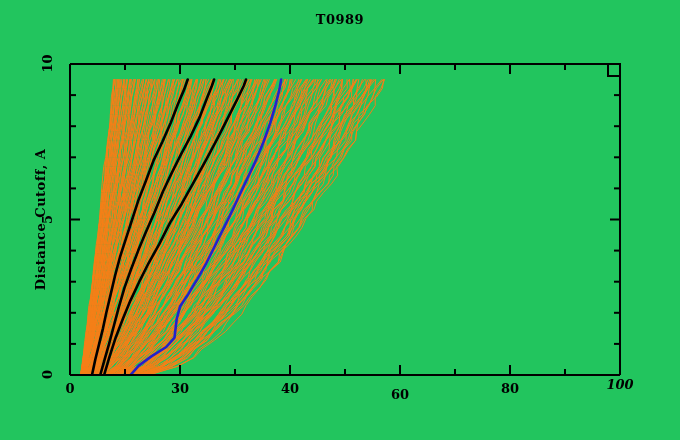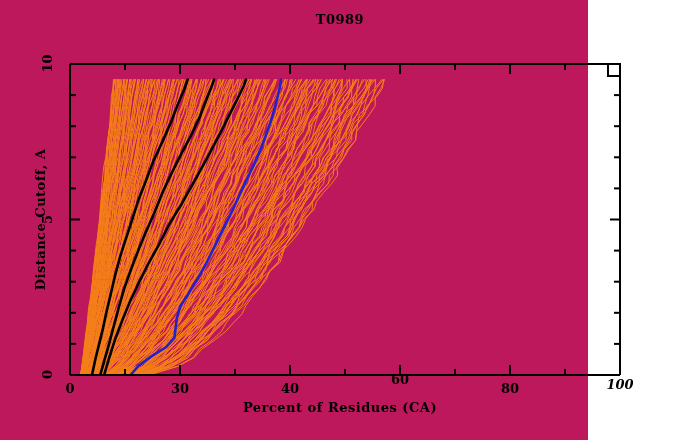--- a/index.html
+++ b/index.html
@@ -8,23 +8,23 @@
     background: #ffffff;
   }
   body {
     width: 680px;
     height: 440px;
     overflow: hidden;
     font-family: "DejaVu Sans Mono", "Liberation Mono", monospace;
   }
   #figure {
     position: relative;
-    width: 588px;
+    width: 680px;
     height: 440px;
-    background: #be185d;
+    background: #22c55e;
   }
   #chart-title {
     position: absolute;
     left: 0;
     top: 12px;
     width: 680px;
     text-align: center;
     font-family: "DejaVu Serif", "Liberation Serif", serif;
     font-size: 13px;
     font-weight: bold;
@@ -357,27 +357,26 @@
         <line x1="70" y1="95.09999999999997" x2="76" y2="95.09999999999997" stroke="#000" stroke-width="2"></line>
         <line x1="620" y1="95.09999999999997" x2="614" y2="95.09999999999997" stroke="#000" stroke-width="2"></line>
         <line x1="70" y1="64" x2="80" y2="64" stroke="#000" stroke-width="2"></line>
       </g>
   </svg>
 
   <div id="xtick-labels">
       <div class="xtick-label" style="left: 70px; top: 381px;">0</div>
       <div class="xtick-label" style="left: 180px; top: 381px;">30</div>
       <div class="xtick-label" style="left: 290px; top: 381px;">40</div>
-      <div class="xtick-label" style="left: 400px; top: 372px;">60</div>
+      <div class="xtick-label" style="left: 400px; top: 387px;">60</div>
       <div class="xtick-label" style="left: 510px; top: 381px; text-align: center;">80</div>
       <div class="xtick-label" style="left: 620px; top: 377px; font-style: italic;">100</div>
     </div>
   <div id="ytick-labels">
       <div class="ytick-label" style="left: 32px; top: 367px;">0</div>
       <div class="ytick-label" style="left: 32px; top: 211.5px;">5</div>
       <div class="ytick-label" style="left: 32px; top: 56px;">10</div>
     </div>
 
-  <div id="xlabel">Percent of Residues (CA)</div>
 
   <div id="ylabel">Distance Cutoff, A</div>
 
 </div>
 
 </body></html>

